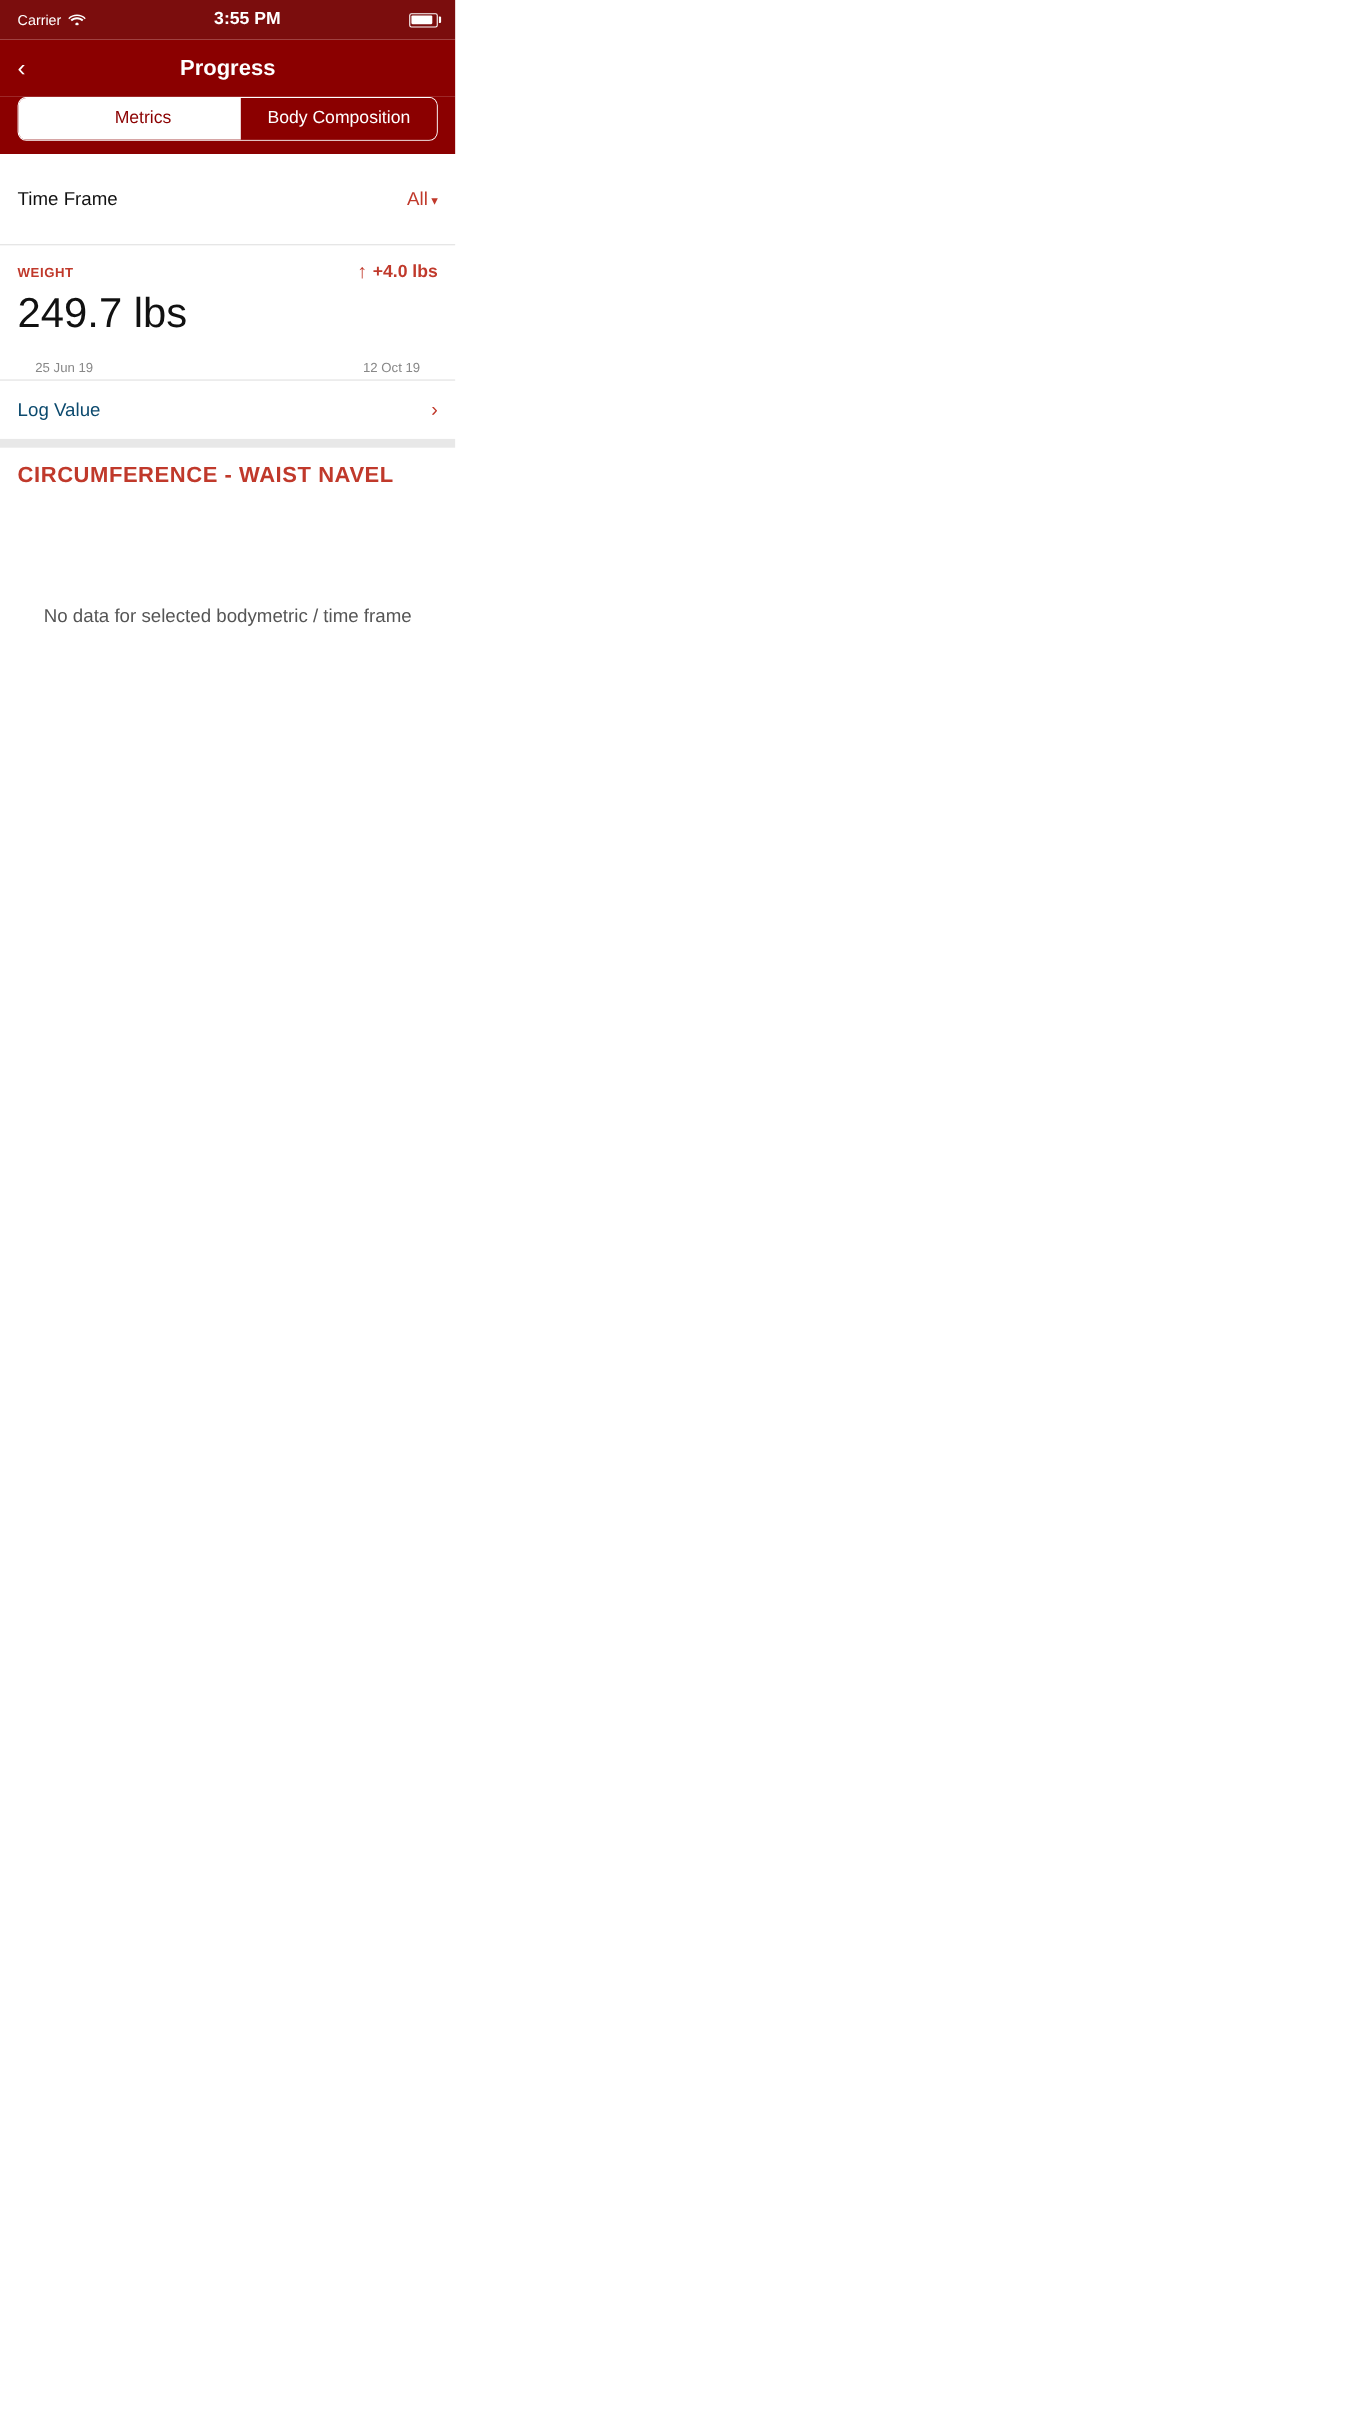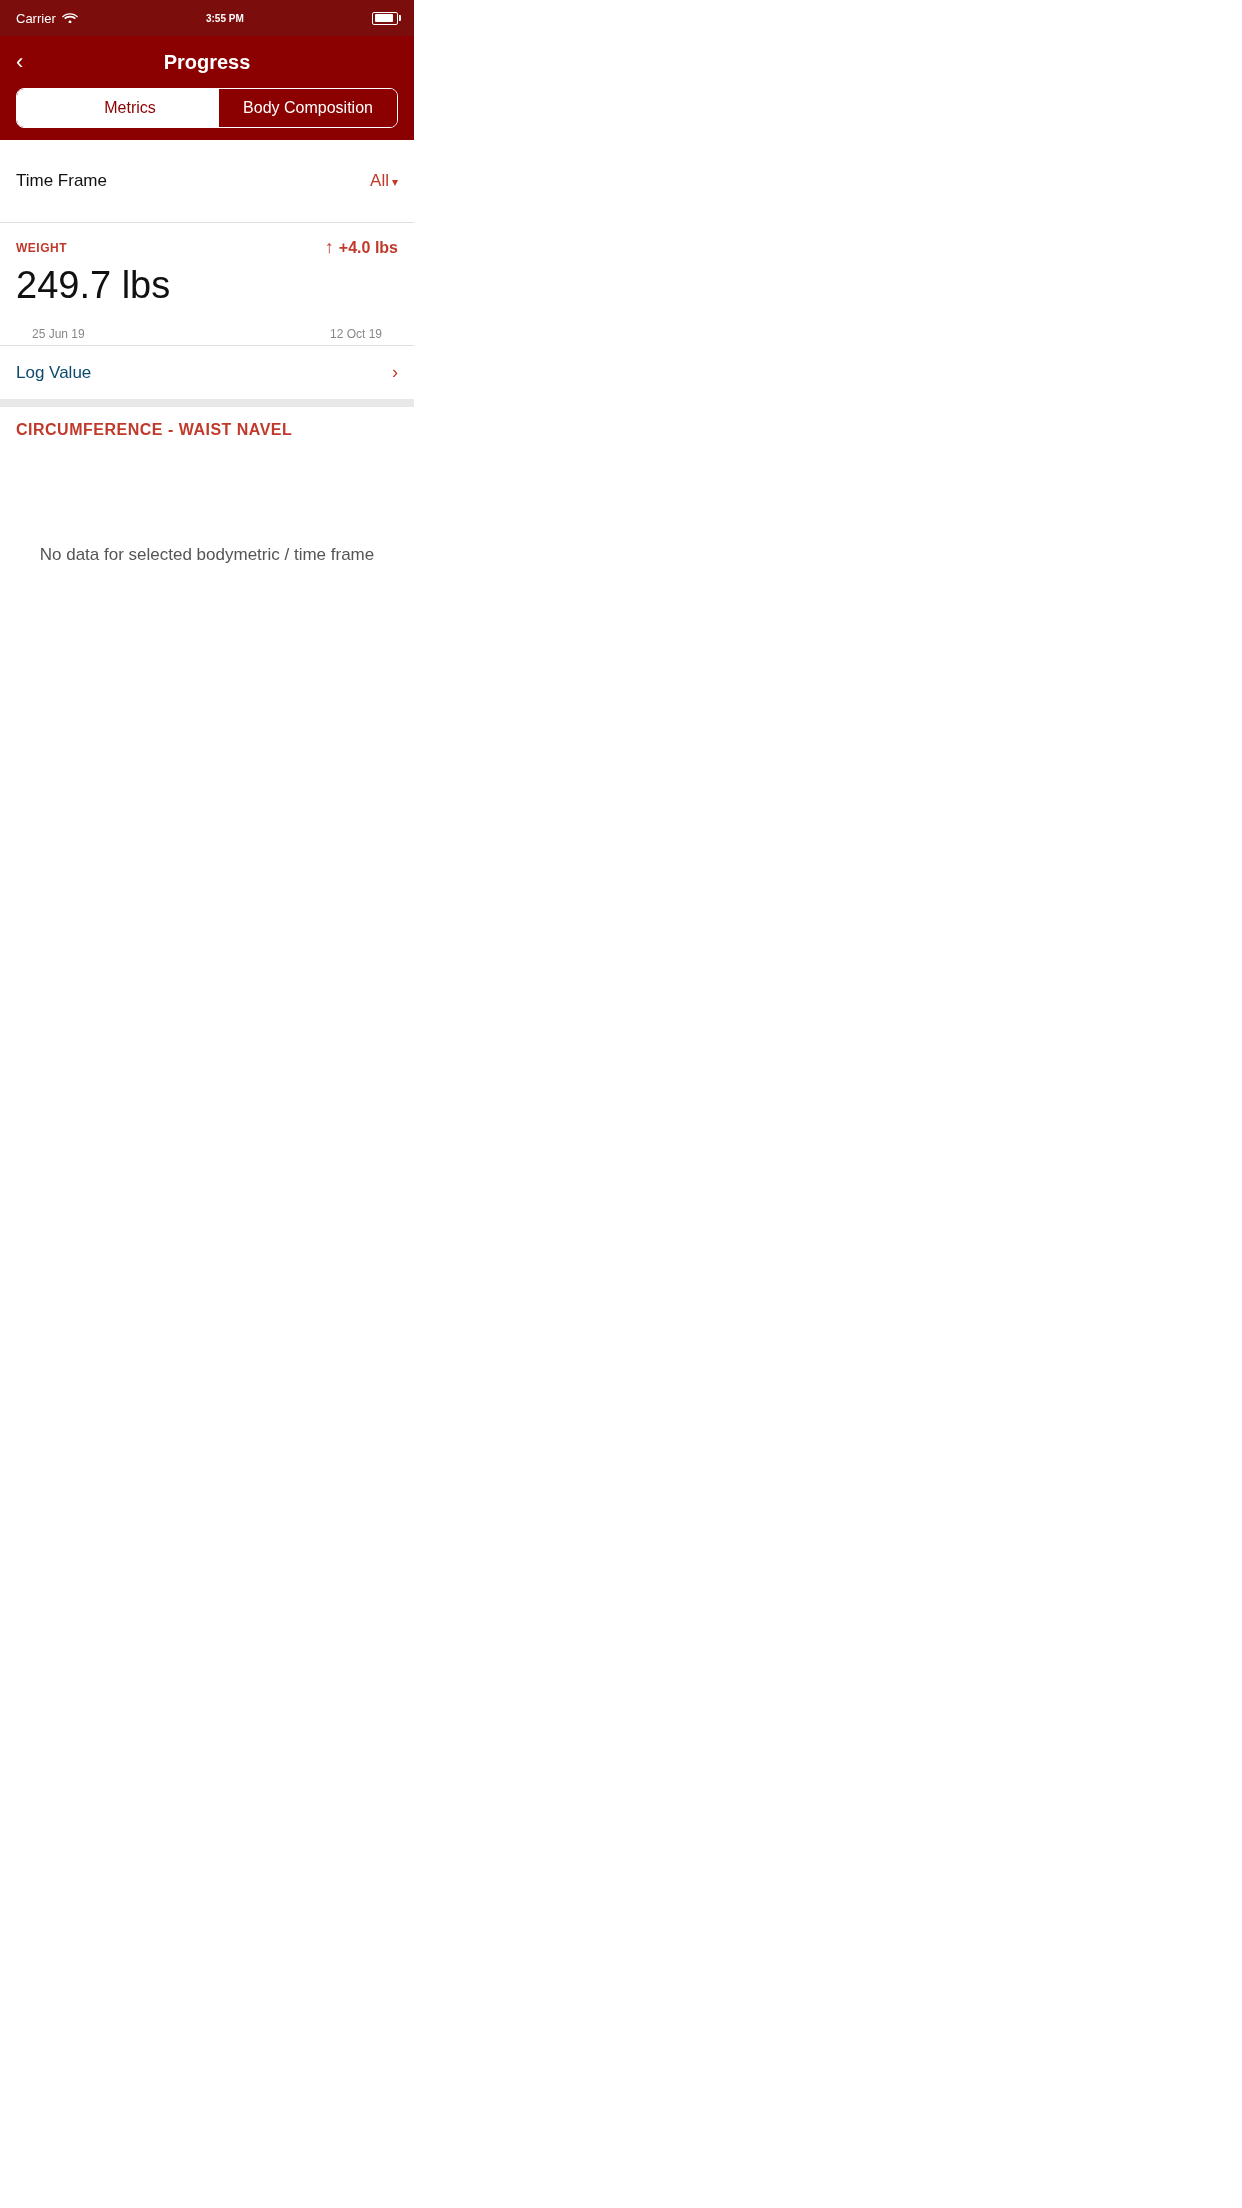--- a/index.html
+++ b/index.html
@@ -19,21 +19,21 @@
       color: #fff;
       display: flex;
       justify-content: space-between;
       align-items: center;
       padding: 6px 16px;
       height: 36px;
       font-size: 13px;
       font-weight: 500;
     }
     .status-bar-left { display: flex; align-items: center; gap: 6px; }
-    .status-bar-center { font-size: 10px; font-weight: 600; }
+    .status-bar-center { font-size: 16px; font-weight: 600; }
     .status-bar-right { display: flex; align-items: center; gap: 5px; }
 
     
     .battery-icon { width: 26px; height: 13px; border: 1.5px solid #fff; border-radius: 2px; position: relative; display: inline-flex; align-items: center; padding: 1.5px; }
     .battery-icon::after { content: ''; width: 2px; height: 6px; background: #fff; border-radius: 0 1px 1px 0; position: absolute; right: -4px; top: 50%; transform: translateY(-50%); }
     .battery-fill { background: #fff; height: 100%; width: 90%; border-radius: 1px; }
 
     
     .nav-header {
       background: #8b0000;
@@ -188,21 +188,21 @@
     .section-divider {
       height: 8px;
       background: #e8e8e8;
     }
 
     
     .circ-section {
       padding: 14px 16px 0 16px;
     }
     .circ-name {
-      font-size: 16px;
+      font-size: 20px;
       font-weight: 700;
       color: #c0392b;
       letter-spacing: 0.5px;
       margin-bottom: 6px;
     }
 
     
     .no-data-area {
       display: flex;
       justify-content: center;

